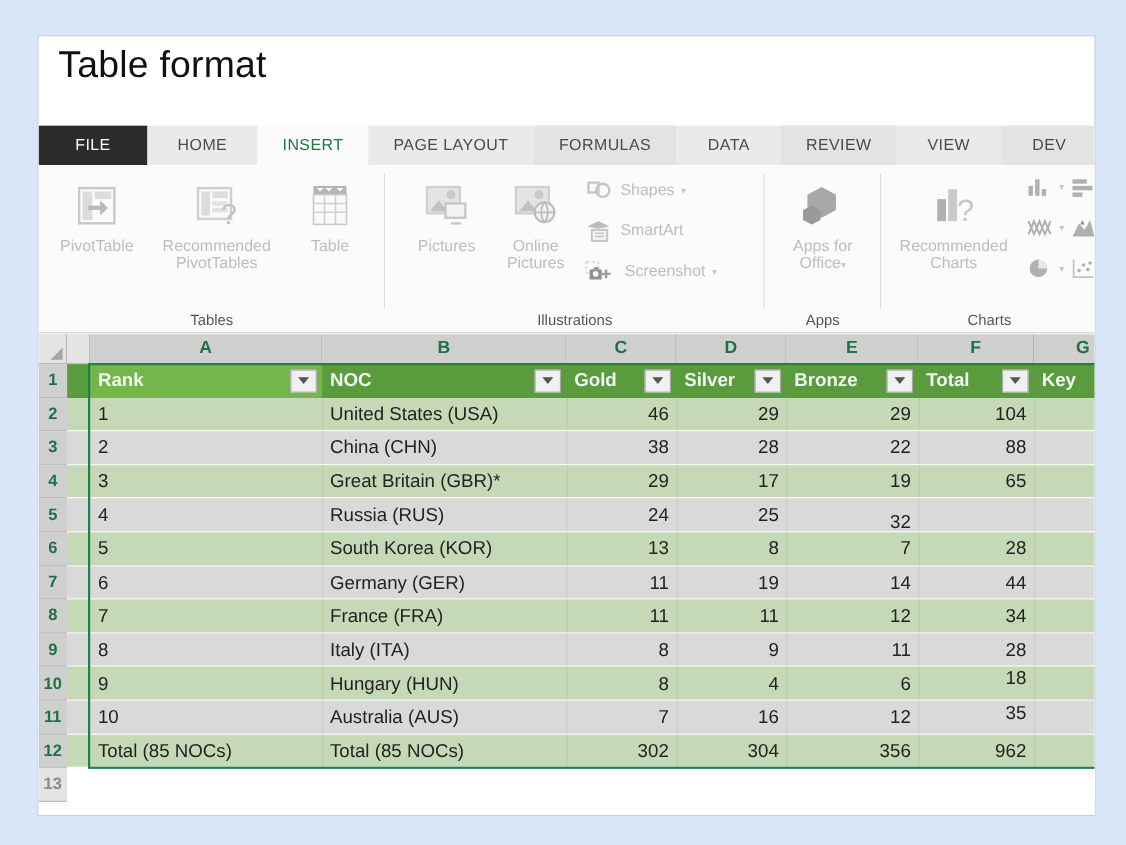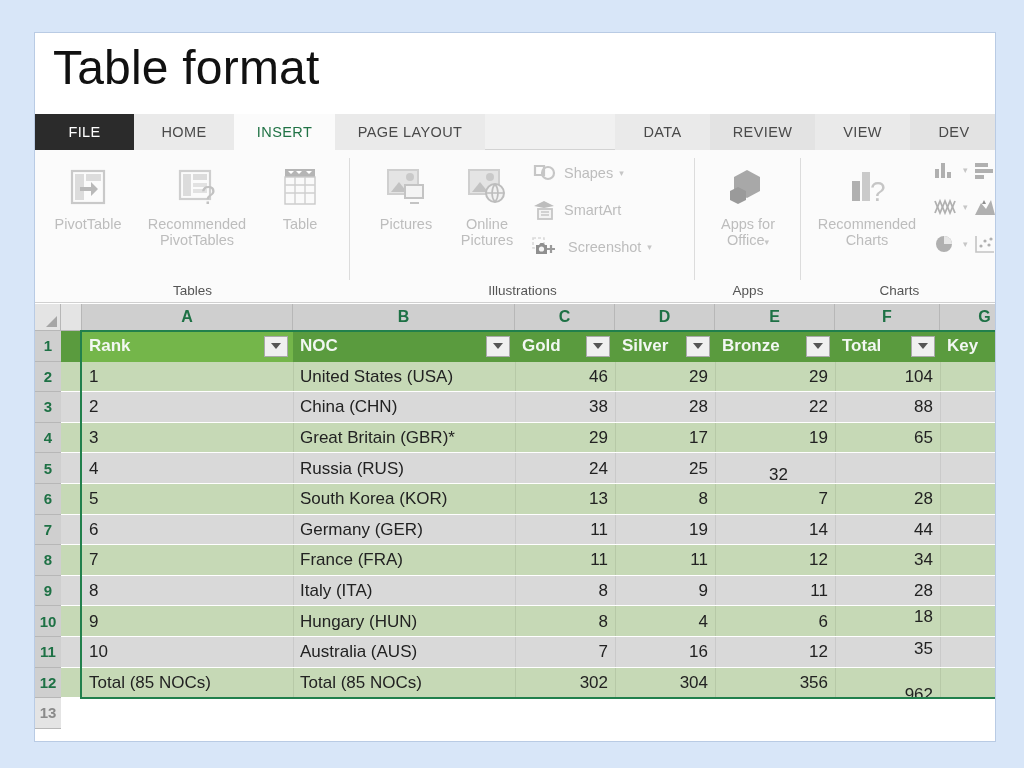--- a/index.html
+++ b/index.html
@@ -16,21 +16,21 @@
   }
   #panel {
     position:absolute; left:34px; top:32px; width:962px; height:710px;
     background:#ffffff;
     border:1px solid #b9cbe4;
     overflow:hidden;
   }
   
   #title {
     position:absolute; left:18px; top:6px;
-    font-size:48px; font-weight:400; color:#111;
+    font-size:34px; font-weight:400; color:#111;
     letter-spacing:0.2px; line-height:1.2;
     white-space:nowrap;
   }
   
   #excel {
     position:absolute; left:0px; top:81px; width:963px; height:628px;
     overflow:hidden; background:#fff;
   }
   
   .tabbar {
@@ -132,20 +132,21 @@
 
     <div id="title">Table format</div>
 
     <div id="excel">
 
       <div class="tabbar" id="tabbar">
           <div class="tab file" style="left: 0px; width: 99px;">FILE</div>
           <div class="tab plain2" style="left: 99px; width: 100px;">HOME</div>
           <div class="tab active" style="left: 199px; width: 101px;">INSERT</div>
           <div class="tab plain2" style="left: 300px; width: 150px;">PAGE LAYOUT</div>
+          <div class="tab plain" style="left: 450px; width: 130px;">FORMULAS</div>
           <div class="tab plain2" style="left: 580px; width: 95px;">DATA</div>
           <div class="tab plain" style="left: 675px; width: 105px;">REVIEW</div>
           <div class="tab plain2" style="left: 780px; width: 95px;">VIEW</div>
           <div class="tab plain" style="left: 875px; width: 88px;">DEV</div>
         </div>
 
       <div class="ribbon">
 
         <div class="grp" style="left:0px;width:315px;">
           <div class="bigbtn" style="left:8px;width:90px;">
@@ -444,21 +445,21 @@
           <div class="gridline-v" style="left: 480px; top: 149.4px; height: 30.6px; background: rgb(202, 202, 202);"></div>
           <div class="gridline-v" style="left: 580px; top: 149.4px; height: 30.6px; background: rgb(202, 202, 202);"></div>
           <div class="gridline-v" style="left: 680px; top: 149.4px; height: 30.6px; background: rgb(202, 202, 202);"></div>
           <div class="gridline-v" style="left: 800px; top: 149.4px; height: 30.6px; background: rgb(202, 202, 202);"></div>
           <div class="gridline-v" style="left: 905px; top: 149.4px; height: 30.6px; background: rgb(202, 202, 202);"></div>
           <div class="gridline-h" style="left: 26px; top: 179px; width: 969px; background: rgb(255, 255, 255);"></div>
           <div class="cell" style="left: 47px; top: 149.4px; width: 211px; height: 30.6px;">4</div>
           <div class="cell" style="left: 258px; top: 149.4px; width: 222px; height: 30.6px;">Russia (RUS)</div>
           <div class="cell num" style="left: 480px; top: 149.4px; width: 100px; height: 30.6px;">24</div>
           <div class="cell num" style="left: 580px; top: 149.4px; width: 100px; height: 30.6px;">25</div>
-          <div class="cell num" style="left: 640px; top: 149.4px; width: 120px; height: 44px;">32</div>
+          <div class="cell num" style="left: 680px; top: 149.4px; width: 120px; height: 44px;">32</div>
           <div class="cell num" style="left: 905px; top: 149.4px; width: 90px; height: 30.6px;">4</div>
           <div class="rowhdr" style="top: 180px; height: 30.6px;">6</div>
           <div style="position: absolute; left: 26px; top: 180px; width: 969px; height: 30.6px; background: rgb(198, 217, 182);"></div>
           <div class="gridline-v" style="left: 258px; top: 180px; height: 30.6px; background: rgb(183, 201, 167);"></div>
           <div class="gridline-v" style="left: 480px; top: 180px; height: 30.6px; background: rgb(183, 201, 167);"></div>
           <div class="gridline-v" style="left: 580px; top: 180px; height: 30.6px; background: rgb(183, 201, 167);"></div>
           <div class="gridline-v" style="left: 680px; top: 180px; height: 30.6px; background: rgb(183, 201, 167);"></div>
           <div class="gridline-v" style="left: 800px; top: 180px; height: 30.6px; background: rgb(183, 201, 167);"></div>
           <div class="gridline-v" style="left: 905px; top: 180px; height: 30.6px; background: rgb(183, 201, 167);"></div>
           <div class="gridline-h" style="left: 26px; top: 209.6px; width: 969px; background: rgb(255, 255, 255);"></div>
@@ -556,21 +557,21 @@
           <div class="gridline-v" style="left: 580px; top: 363.6px; height: 30.6px; background: rgb(183, 201, 167);"></div>
           <div class="gridline-v" style="left: 680px; top: 363.6px; height: 30.6px; background: rgb(183, 201, 167);"></div>
           <div class="gridline-v" style="left: 800px; top: 363.6px; height: 30.6px; background: rgb(183, 201, 167);"></div>
           <div class="gridline-v" style="left: 905px; top: 363.6px; height: 30.6px; background: rgb(183, 201, 167);"></div>
           <div class="gridline-h" style="left: 26px; top: 393.2px; width: 969px; background: rgb(255, 255, 255);"></div>
           <div class="cell" style="left: 47px; top: 363.6px; width: 211px; height: 30.6px; font-weight: normal;">Total (85 NOCs)</div>
           <div class="cell" style="left: 258px; top: 363.6px; width: 222px; height: 30.6px; font-weight: normal;">Total (85 NOCs)</div>
           <div class="cell num" style="left: 480px; top: 363.6px; width: 100px; height: 30.6px; font-weight: normal;">302</div>
           <div class="cell num" style="left: 580px; top: 363.6px; width: 100px; height: 30.6px; font-weight: normal;">304</div>
           <div class="cell num" style="left: 680px; top: 363.6px; width: 120px; height: 30.6px; font-weight: normal;">356</div>
-          <div class="cell num" style="left: 800px; top: 363.6px; width: 105px; height: 30px; font-weight: normal; margin-top: 12px;">962</div>
+          <div class="cell num" style="left: 800px; top: 363.6px; width: 105px; height: 30px; font-weight: normal;">962</div>
           <div class="cell num" style="left: 905px; top: 363.6px; width: 90px; height: 30.6px; font-weight: normal;">11</div>
           <div class="rowhdr plainrow" style="top: 394.2px; height: 30.6px;">13</div>
           <div style="position: absolute; left: 26px; top: 394.2px; width: 969px; height: 30.6px; background: rgb(255, 255, 255);"></div>
           <div class="selbox" style="left: 45px; top: 26px; width: 952px; height: 369.2px; border-color: rgb(33, 128, 76);"></div>
         </div>
 
     </div>
   </div>
 </div>
 

